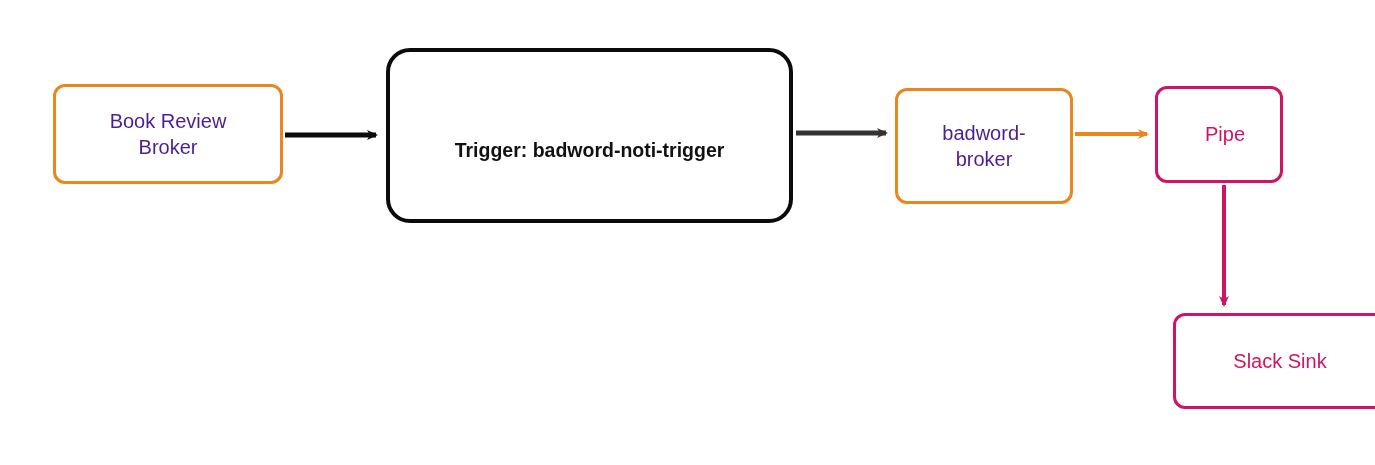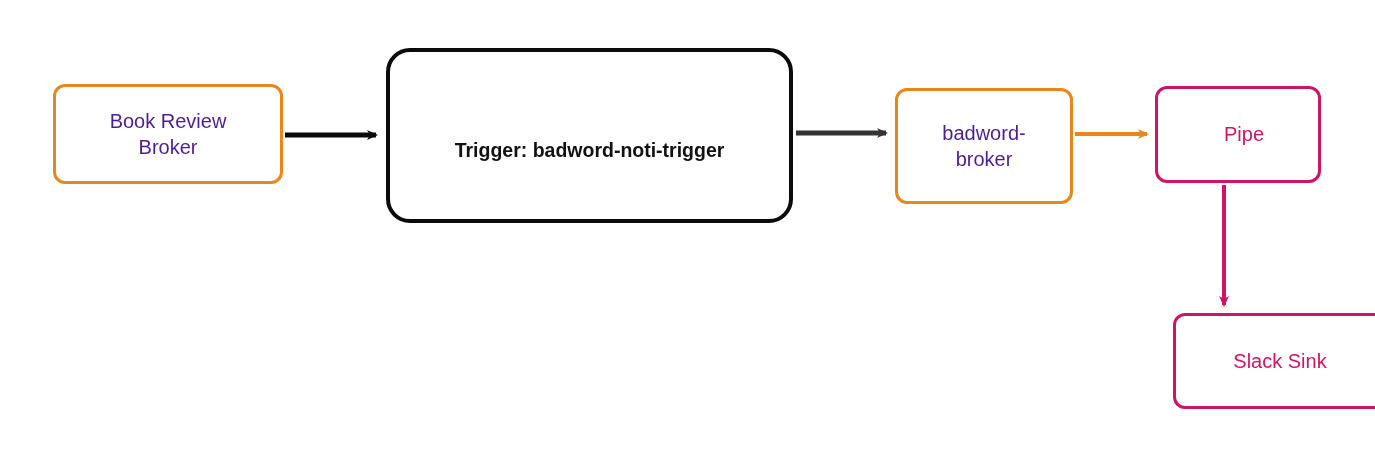--- a/index.html
+++ b/index.html
@@ -58,21 +58,21 @@
     display: block;
     white-space: pre-line;
   }
   .trigger-line { display: block; }
   .trigger-line b { font-weight: bold; }
 
   
   #node-book-review-broker { left: 53px;   top: 84px;  width: 230px; height: 100px; }
   #node-trigger            { left: 386px;  top: 48px;  width: 407px; height: 175px; }
   #node-badword-broker     { left: 895px;  top: 88px;  width: 178px; height: 116px;  }
-  #node-pipe               { left: 1155px; top: 86px;  width: 166px; height: 97px; padding-left: 12px;  }
+  #node-pipe               { left: 1155px; top: 86px;  width: 128px; height: 97px; padding-left: 12px;  }
   #node-slack-sink         { left: 1173px; top: 313px; width: 214px; height: 96px;  }
 </style>
 </head>
 <body>
 
 <div id="canvas">
 
   <svg id="edge-layer" viewBox="0 0 1375 465" width="1375" height="465" xmlns="http://www.w3.org/2000/svg">
     <defs>
       <marker id="ah-black" markerWidth="12" markerHeight="12" refX="9" refY="5" orient="auto" markerUnits="userSpaceOnUse">

